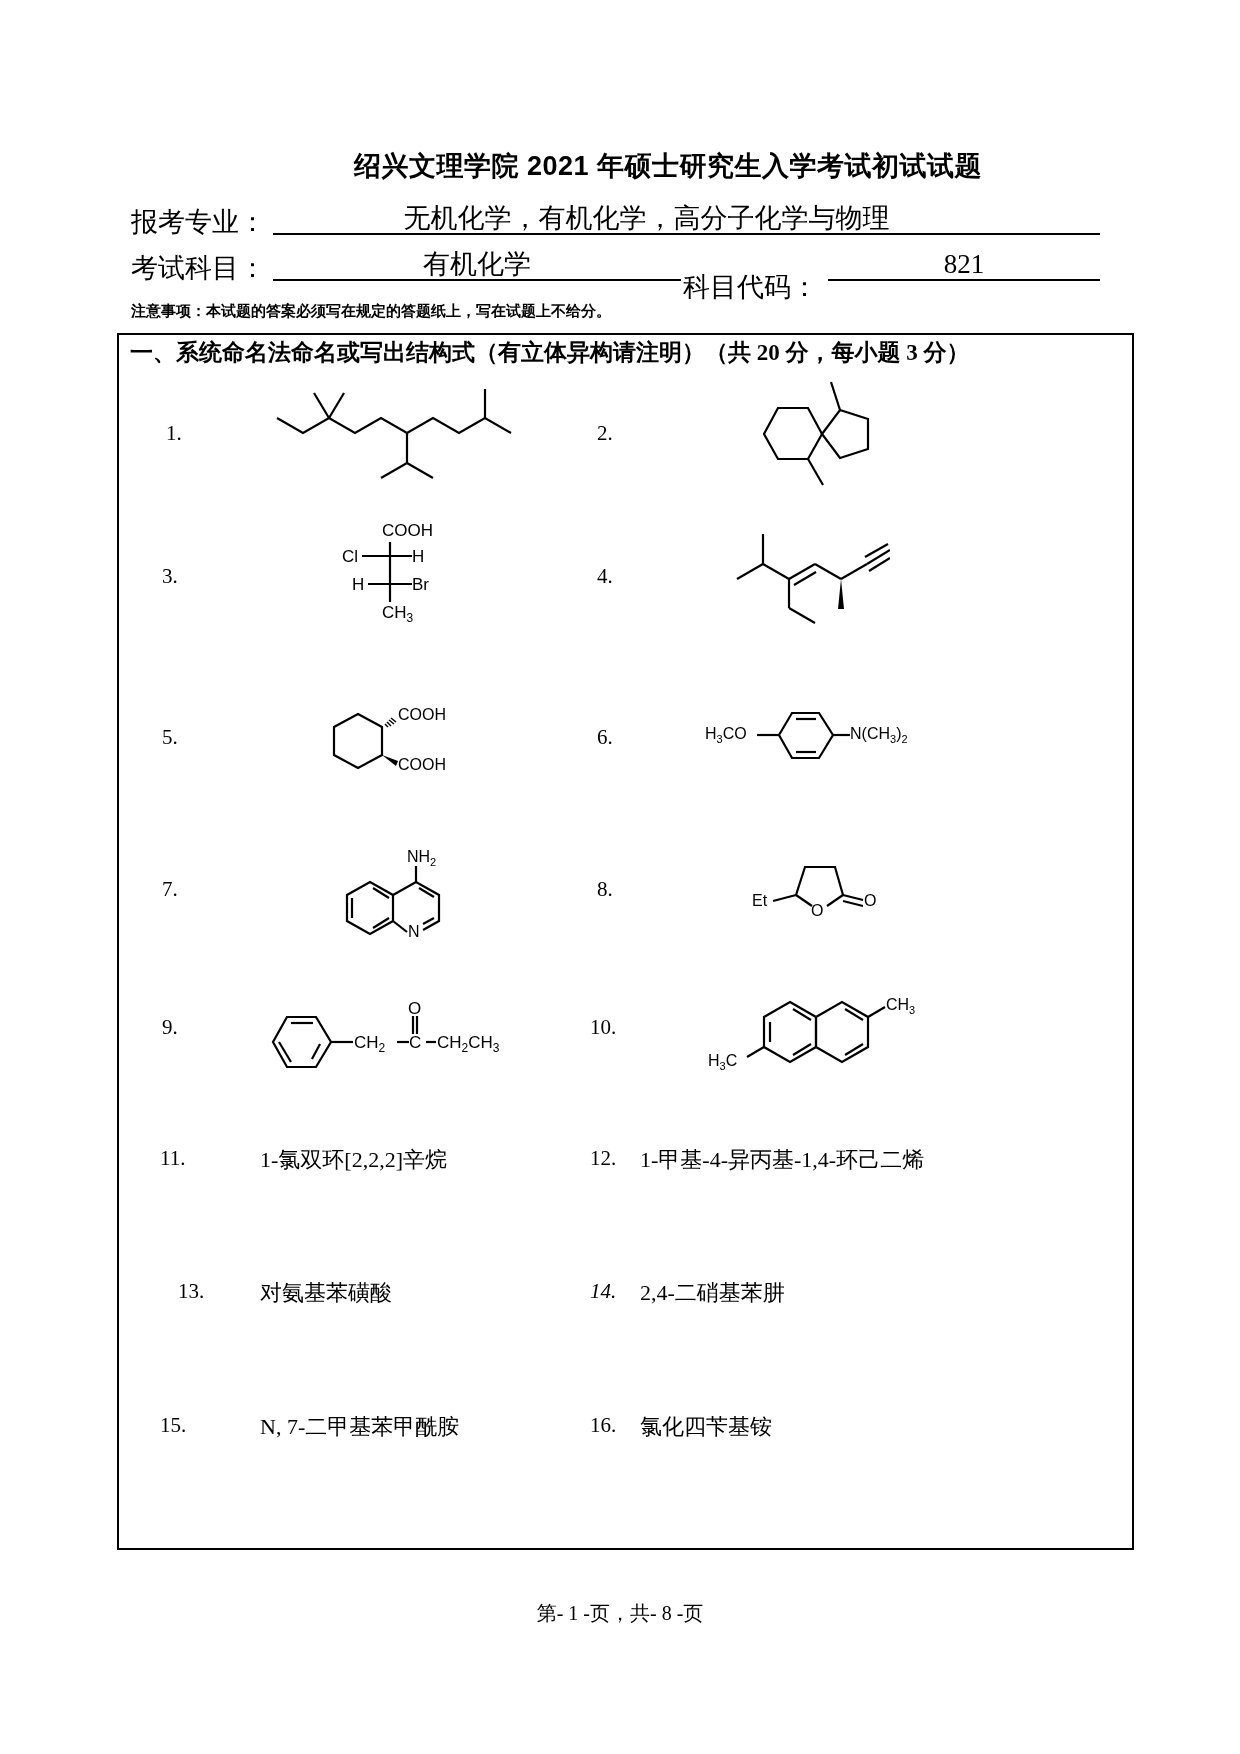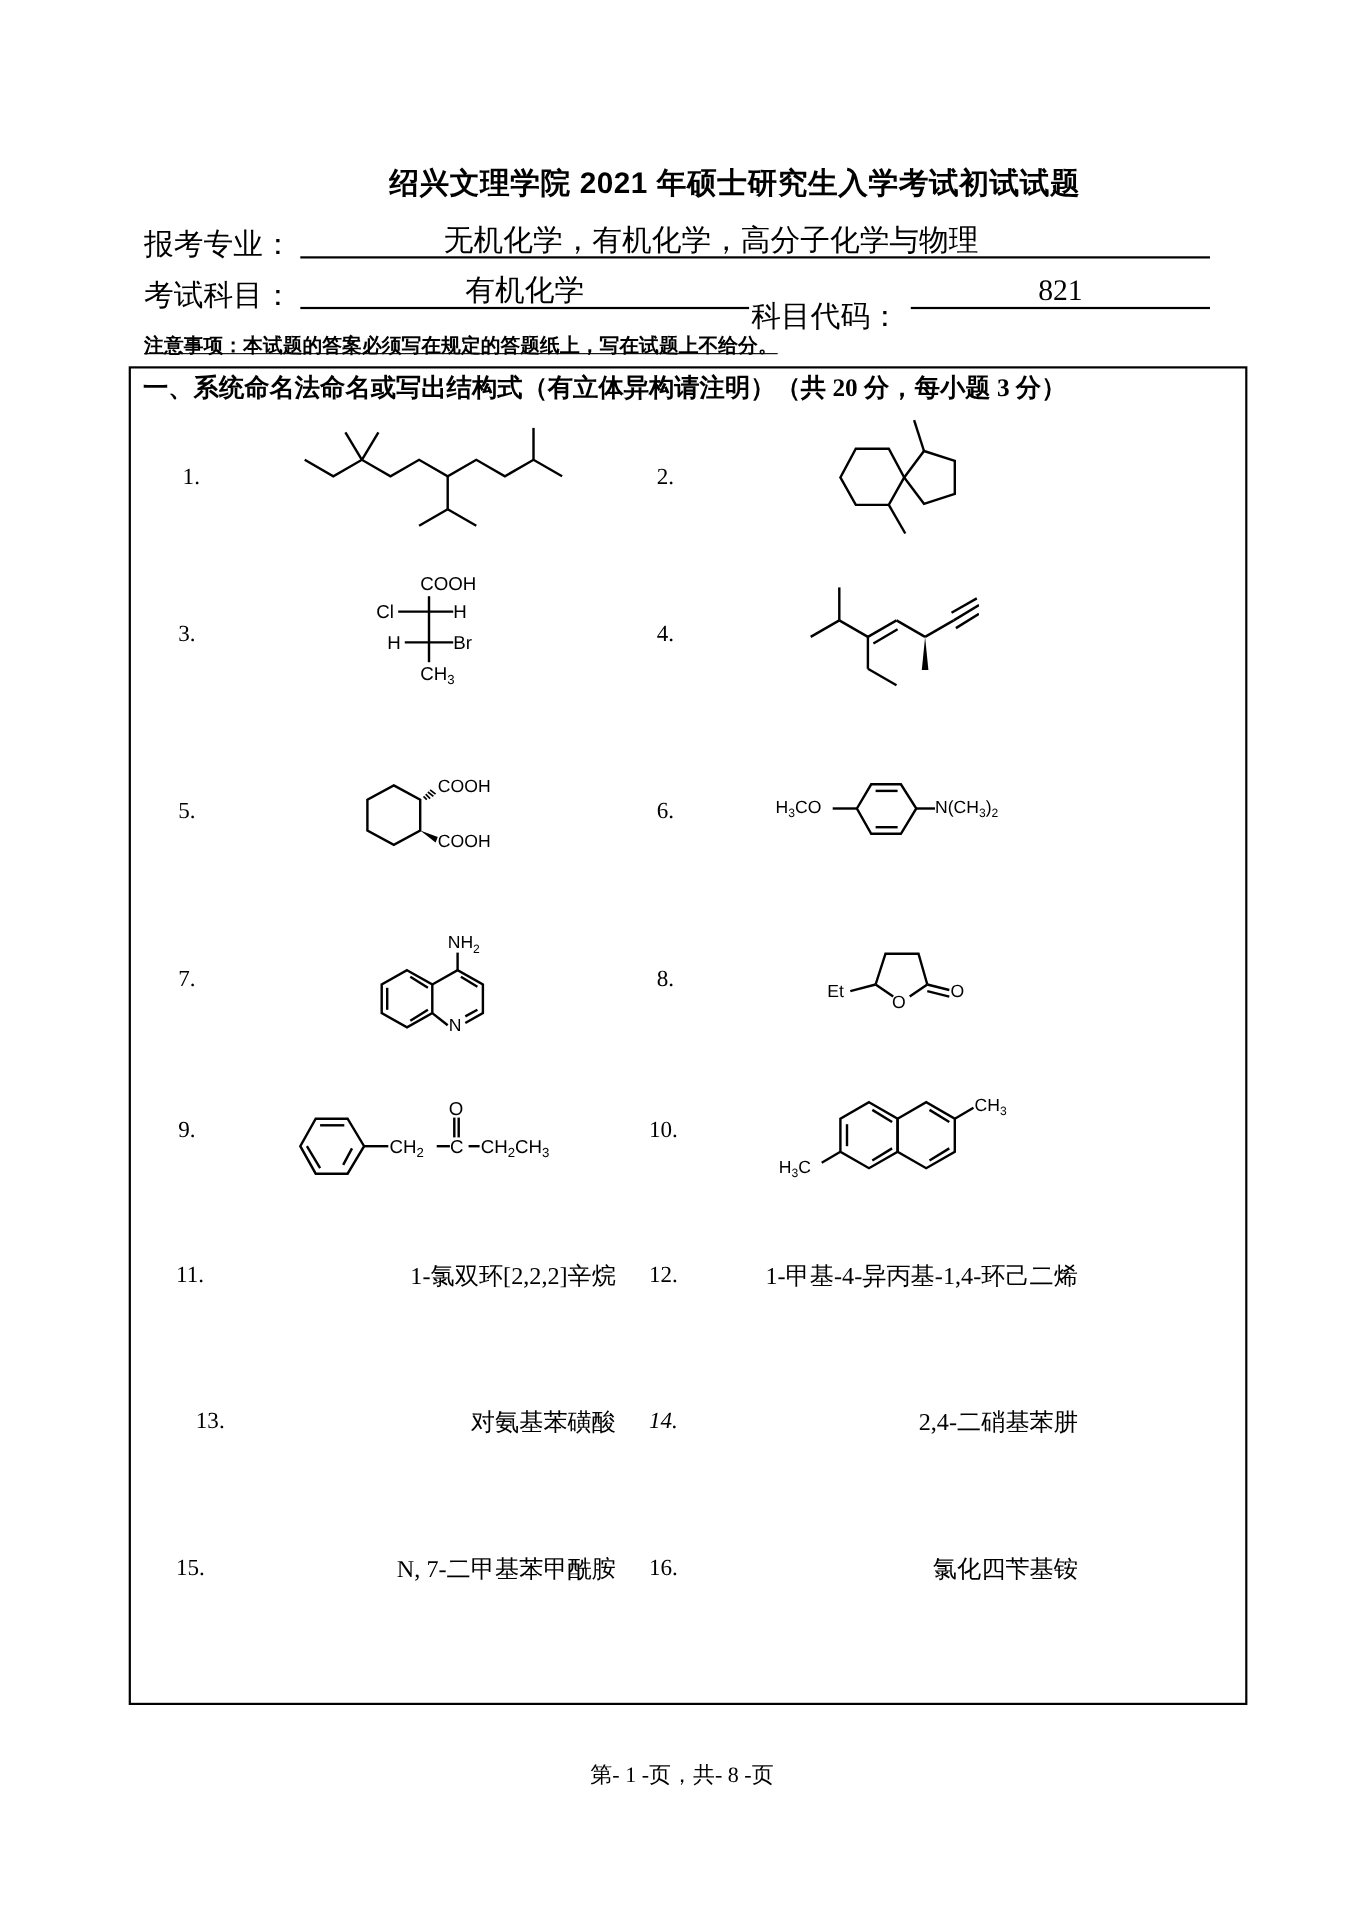--- a/index.html
+++ b/index.html
@@ -3,26 +3,26 @@
 <meta charset="utf-8">
 <style>
   html, body { margin: 0; padding: 0; background: #ffffff; }
   body { width: 1240px; height: 1754px; position: relative; overflow: hidden;
          font-family: "Liberation Serif", "DejaVu Serif", serif; color: #000; }
   .abs { position: absolute; }
   .title { left: 0; width: 1240px; top: 148px; text-align: center; font-size: 27px; font-weight: bold;
            font-family: "Liberation Sans", "DejaVu Sans", sans-serif; letter-spacing: 0.5px; padding-left: 48px; }
   .field-label { font-size: 27px; }
   .uline { border-bottom: 2px solid #000; height: 30px; text-align: center; font-size: 27px; line-height: 30px; }
-  .notice { left: 131px; top: 302px; font-size: 18px; font-weight: bold;
-            font-family: "Liberation Sans", "DejaVu Sans", sans-serif; text-decoration: underline; }
+  .notice { left: 131px; top: 302px; font-size: 15px; font-weight: bold;
+            font-family: "Liberation Sans", "DejaVu Sans", sans-serif; }
   .box { left: 117px; top: 333px; width: 1013px; height: 1213px; border: 2px solid #000; }
   .section-head { left: 130px; top: 337px; font-size: 23px; font-weight: bold; }
   .num { font-size: 21px; }
-  .name { font-size: 22px; text-align: right; }
+  .name { font-size: 22px; text-align: left; }
   svg text { font-family: "Liberation Sans", "DejaVu Sans", sans-serif; }
   .footer { left: 0; width: 1240px; top: 1600px; text-align: center; font-size: 20px; }
 </style>
 </head>
 <body>
 
 <div class="abs title">绍兴文理学院 2021 年硕士研究生入学考试初试试题</div>
 
 <div class="abs field-label" style="left:131px; top:204px;">报考专业：</div>
 <div class="abs uline" style="left:273px; top:203px; width:827px;font-family:Liberation Serif, serif;">

